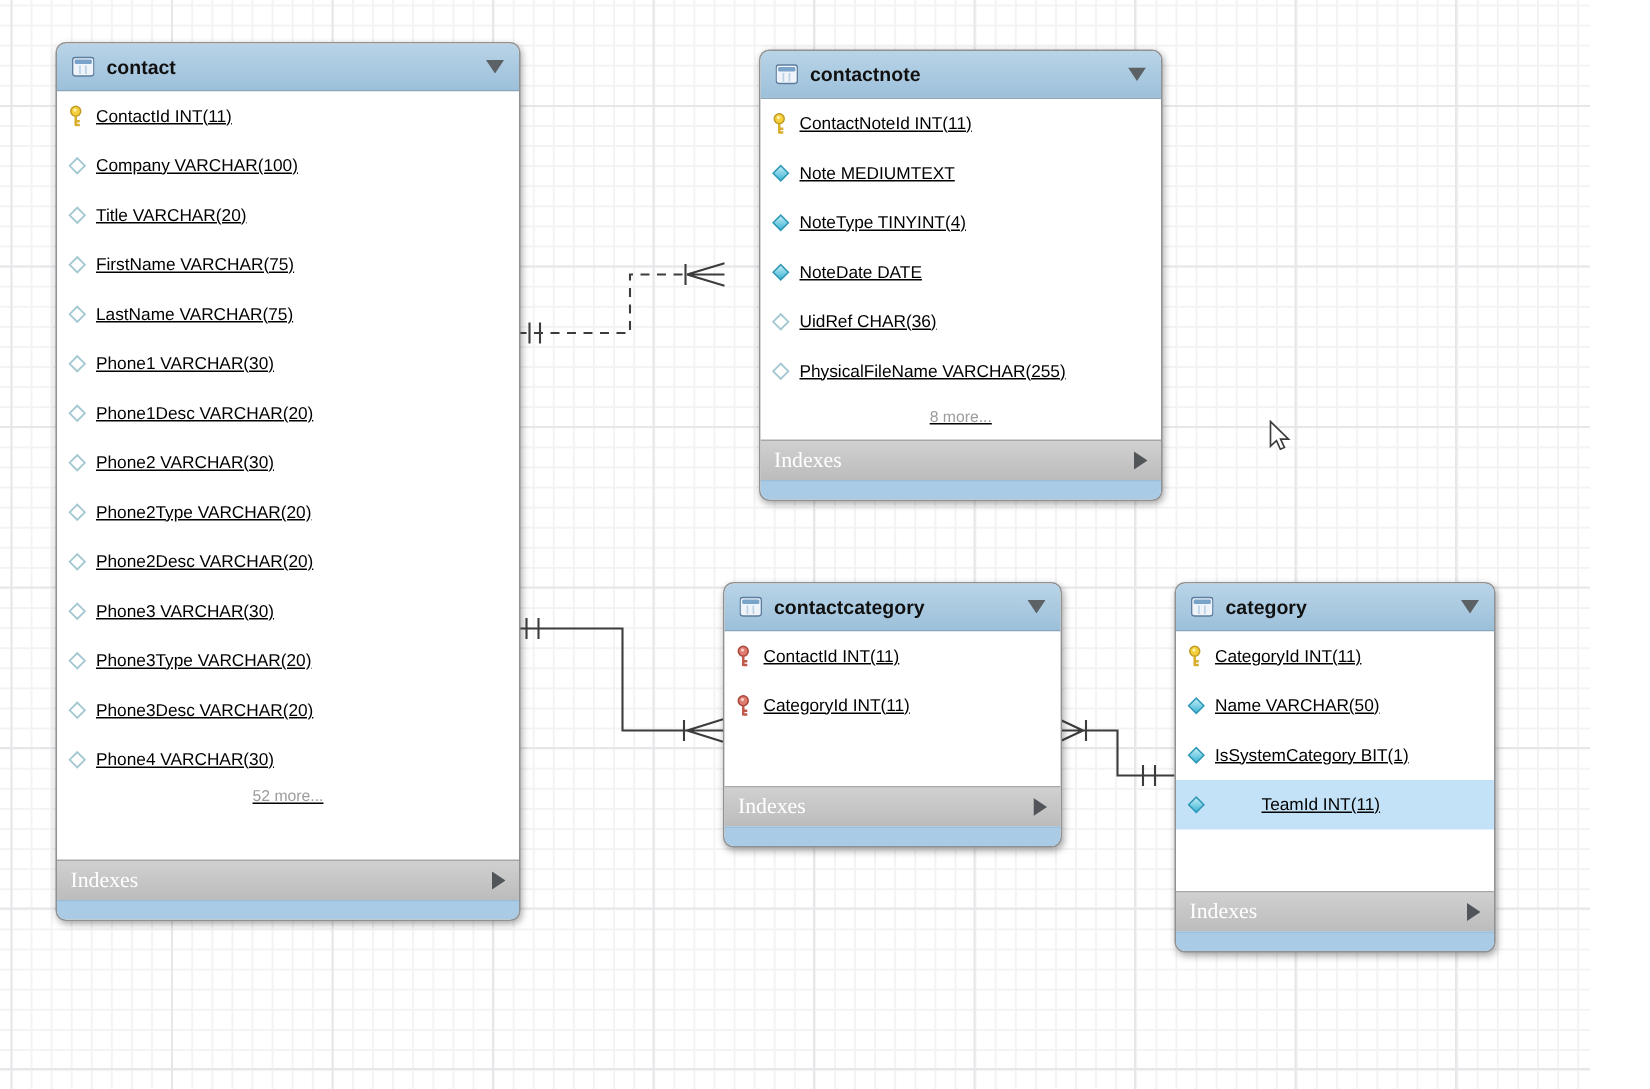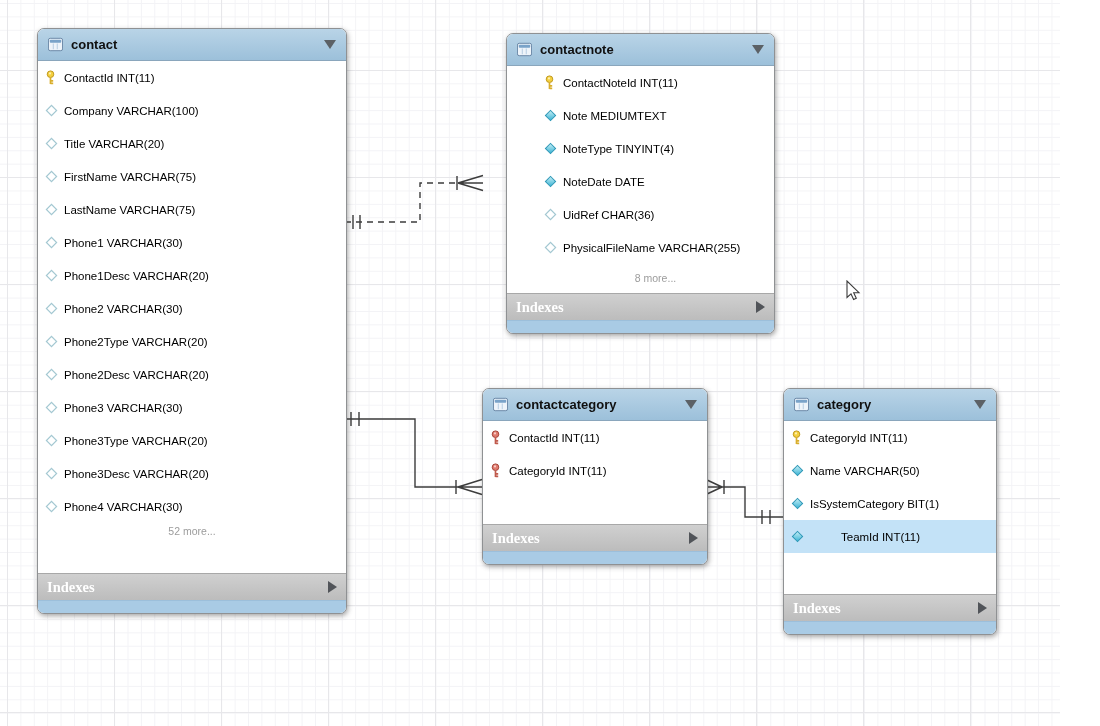--- a/index.html
+++ b/index.html
@@ -19,40 +19,40 @@
     position:absolute;background:#fff;border:1px solid #8f9193;border-radius:7px;
     overflow:hidden;box-shadow:1px 2px 5px rgba(60,60,60,.45);
   }
   .t-header{
     height:32px;display:flex;align-items:center;padding:0 10px;
     background:linear-gradient(#b9d4e7,#9cc0da);border-bottom:1px solid #8aa6bc;
     box-sizing:border-box;
   }
   .t-title{font-weight:bold;font-size:13px;color:#101010;margin-left:8px;}
   .t-collapse{margin-left:auto;display:flex;align-items:center;}
-  .t-body{background:#fff;}
+  .t-body{background:#fff;text-decoration:underline;}
   .row{height:33px;display:flex;align-items:center;padding:0 7px;font-size:11.5px;color:#000;box-sizing:border-box;}
   .row.highlight{background:#c3e2f7;gap:31px;}
   .cicon{width:15px;flex:none;display:flex;align-items:center;}
   .clabel{margin-left:4px;white-space:nowrap;}
   .more{width:100%;text-align:center;color:#9c9c9c;font-size:10.5px;}
   .t-indexes{
     height:27px;display:flex;align-items:center;padding:0 9px;box-sizing:border-box;
     background:linear-gradient(#d0d0d0,#bcbcbc);border-top:1px solid #a8a8a8;
-    color:#fff;font-family:"Liberation Serif",serif;font-weight:bold;font-size:14.5px;
+    color:#fff;font-family:"Liberation Serif",serif;font-weight:normal;font-size:14.5px;
   }
   .t-indexes .expander{margin-left:auto;display:flex;align-items:center;}
   .t-strip{height:12px;background:#a9cbe5;border-top:1px solid #9cbfdb;}
 
   
   #table-contact{left:37px;top:28px;width:308px;}
   #table-contact .t-body{height:512px;}
   #table-contact .more{height:17px;line-height:17px;}
   #table-contactnote{left:506px;top:33px;width:267px;}
-  #table-contactnote .t-body{height:227px;padding-left:30px;}
+  #table-contactnote .t-body{height:227px;}
   #table-contactnote .more{height:29px;line-height:29px;}
   #table-contactcategory{left:482px;top:388px;width:224px;}
   #table-contactcategory .t-body{height:103px;}
   #table-category{left:783px;top:388px;width:212px;}
   #table-category .t-body{height:173px;}
 
   .cursor{position:absolute;left:846px;top:280px;}
 </style>
 </head>
 <body>

